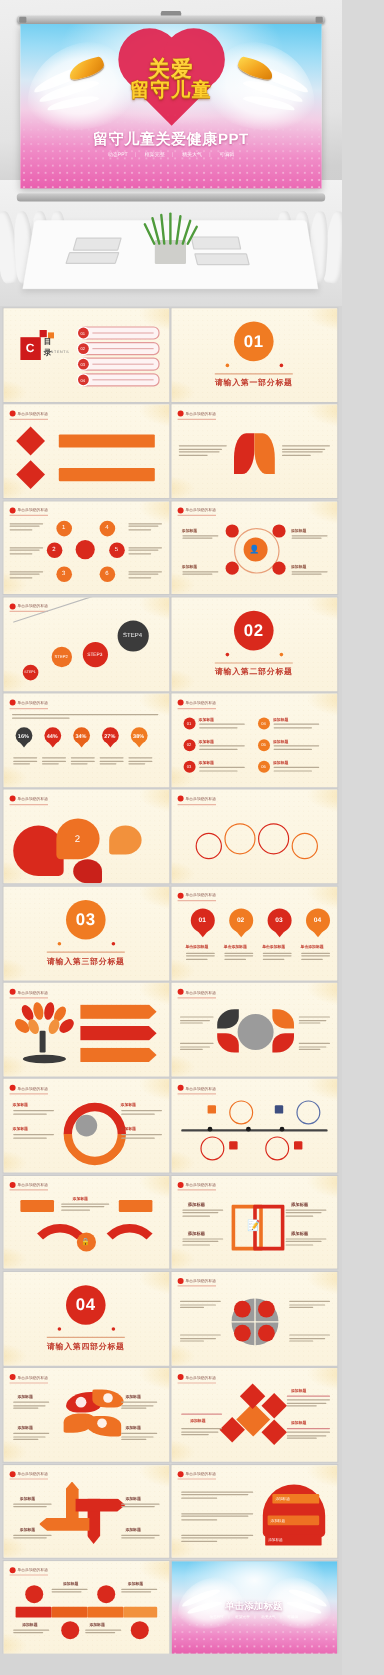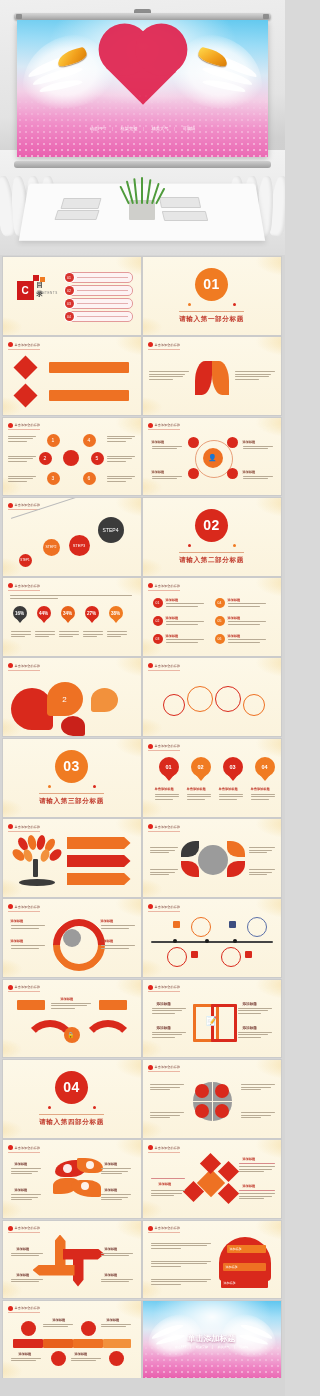--- a/index.html
+++ b/index.html
@@ -179,21 +179,26 @@
           <div class="feather" style="left:16px;top:45px;width:44px;height:7px;transform:rotate(-4deg)"></div>
         </div>
         <div class="wing wingR">
           <div class="feather" style="right:6px;top:22px;width:58px;height:9px;transform:rotate(14deg)"></div>
           <div class="feather" style="right:10px;top:34px;width:52px;height:8px;transform:rotate(9deg)"></div>
           <div class="feather" style="right:16px;top:45px;width:44px;height:7px;transform:rotate(4deg)"></div>
         </div>
         <div class="heart"></div>
         <div class="goldwing gwL"></div>
         <div class="goldwing gwR"></div>
+        <div class="logoTxt">
+          <span class="l1">关爱</span>
+          <span class="l2">留守儿童</span>
+        </div>
         <div class="dots"></div>
+        <div class="mainTitle">留守儿童关爱健康PPT</div>
         <div class="subTags">
           <span>动态PPT</span><span class="sep">|</span>
           <span>框架完整</span><span class="sep">|</span>
           <span>精美大气</span><span class="sep">|</span>
           <span>可编辑</span>
         </div>
       </div>
       <div class="bot"></div>
     </div>
   </div>

